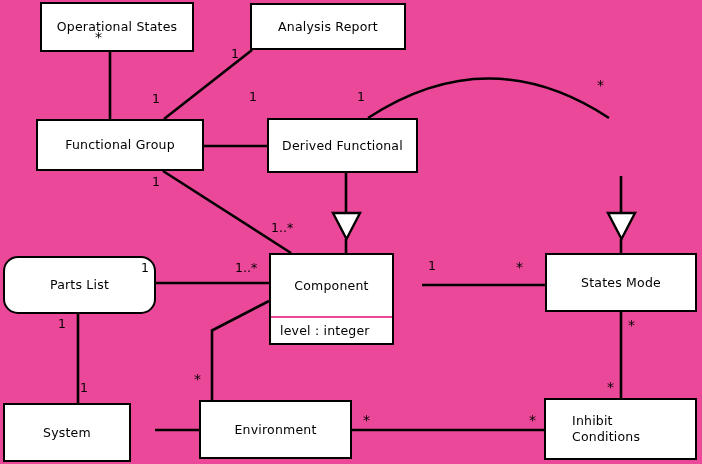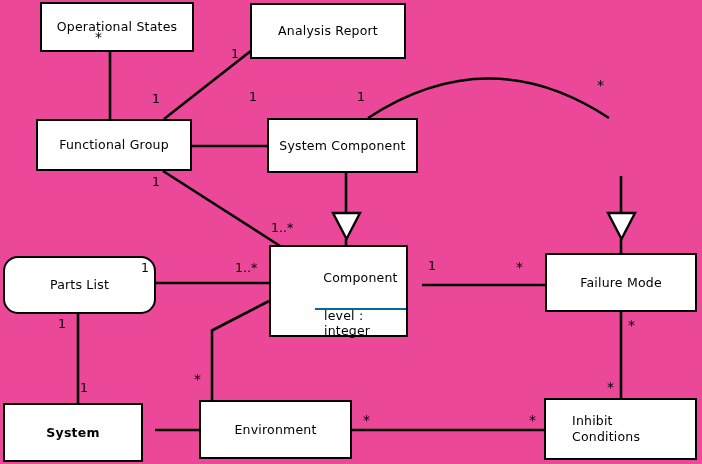--- a/index.html
+++ b/index.html
@@ -43,21 +43,21 @@
     padding: 0 4px;
   }
   .class-name.two-line {
     align-items: center;
     justify-content: flex-start;
     text-align: left;
     padding-left: 26px;
     white-space: pre-line;
   }
   .compartment-divider {
-    border-top: 2px solid #0369a1;
+    border-top: 2px solid #ec4899;
   }
   .class-attrs {
     display: flex;
     align-items: center;
     justify-content: flex-start;
     font-size: 12.5px;
     color: #000000;
     height: 100%;
     box-sizing: border-box;
     padding-left: 9px;
@@ -113,47 +113,47 @@
     <line x1="212" y1="400" x2="212" y2="331" stroke="#000" stroke-width="2.6"></line>
     <line x1="211" y1="331" x2="269" y2="301" stroke="#000" stroke-width="2.6"></line>
 
     <line x1="352" y1="430" x2="544" y2="430" stroke="#000" stroke-width="2.6"></line>
   </svg>
 
   <div class="uml-class" style="left:40px; top:2px; width:154px; height:50px;">
     <div class="class-name">Operational States</div>
   </div>
 
-  <div class="uml-class" style="left:250px; top:3px; width:156px; height:56px;">
+  <div class="uml-class" style="left:250px; top:3px; width:156px; height:47px;">
     <div class="class-name">Analysis Report</div>
   </div>
 
-  <div class="uml-class" style="left:36px; top:119px; width:156px; height:52px;">
+  <div class="uml-class" style="left:36px; top:119px; width:168px; height:52px;">
     <div class="class-name">Functional Group</div>
   </div>
 
   <div class="uml-class" style="left:267px; top:118px; width:151px; height:55px;">
-    <div class="class-name">System Component</div>
+    <div class="class-name">Derived Functional</div>
   </div>
 
 
   <div class="uml-class" style="left:3px; top:256px; width:153px; height:58px;border-radius:15px;">
     <div class="class-name">Parts List</div>
   </div>
 
-  <div class="uml-class" style="left:269px; top:245px; width:139px; height:92px;padding-left:44px;">
+  <div class="uml-class" style="left:269px; top:253px; width:125px; height:92px;">
     <div class="class-name" style="height:61px;">Component</div>
     <div class="compartment-divider class-attrs" style="height:27px;">level : integer</div>
   </div>
 
   <div class="uml-class" style="left:545px; top:253px; width:152px; height:59px;">
-    <div class="class-name">Failure Mode</div>
-  </div>
-
-  <div class="uml-class" style="left:3px; top:403px; width:140px; height:59px;font-weight:bold;">
+    <div class="class-name">States Mode</div>
+  </div>
+
+  <div class="uml-class" style="left:3px; top:403px; width:128px; height:59px;">
     <div class="class-name">System</div>
   </div>
 
   <div class="uml-class" style="left:544px; top:398px; width:153px; height:62px;">
     <div class="class-name two-line">Inhibit
 Conditions</div>
   </div>
 
   <div class="uml-class" style="left:199px; top:400px; width:153px; height:59px;">
     <div class="class-name">Environment</div>

